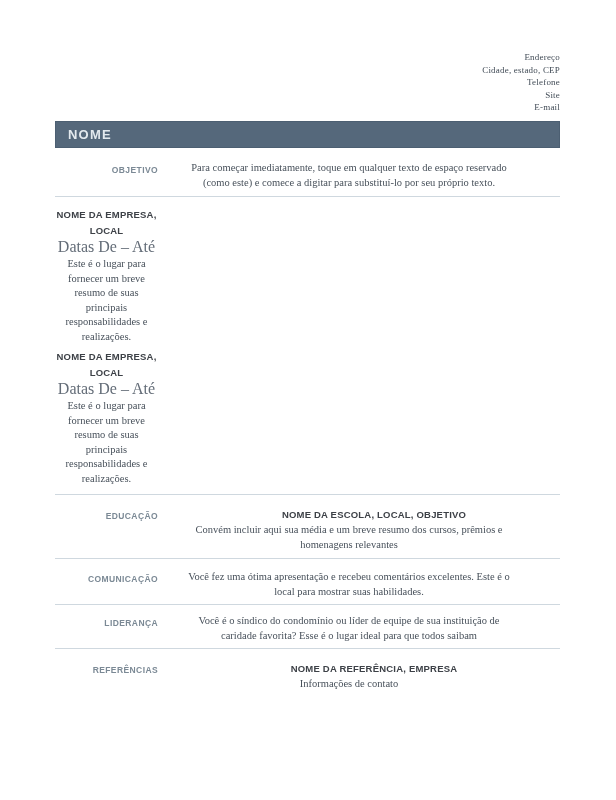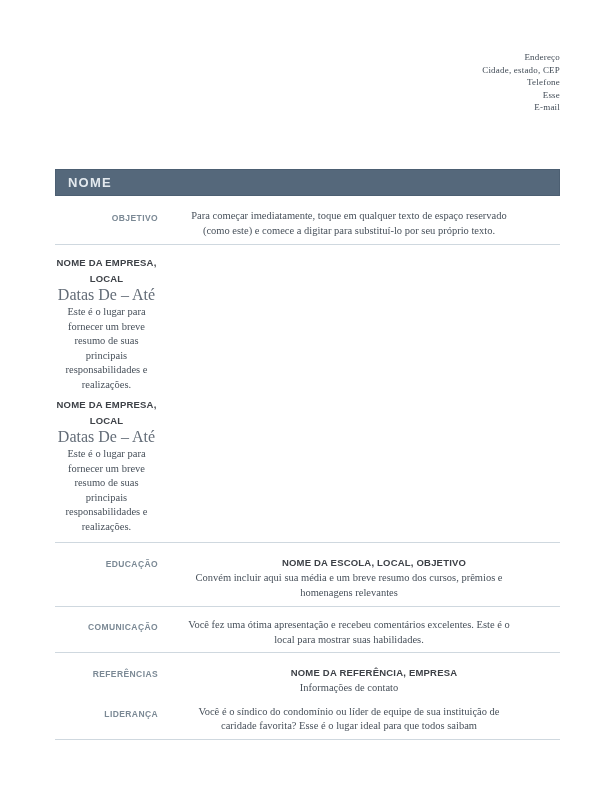--- a/index.html
+++ b/index.html
@@ -23,21 +23,20 @@
     font-size: 9px;
     line-height: 12.5px;
     color: #414b56;
     letter-spacing: 0.2px;
   }
   
   .content {
     position: absolute;
     top: 121px; left: 55px;
     width: 505px;
-    margin-top: 48px;
   }
   .name-bar {
     height: 27px;
     background: #55687b;
     border: 1px solid #4c5f72;
     display: flex;
     align-items: center;
     padding-left: 12px;
   }
   .name-bar .name-text {
@@ -98,21 +97,21 @@
 </style>
 </head>
 <body>
 
 <div class="page">
 
   <div class="contact">
     <div>Endereço</div>
     <div>Cidade, estado, CEP</div>
     <div>Telefone</div>
-    <div>Esse</div>
+    <div>Site</div>
     <div>E-mail</div>
   </div>
 
   <div class="content">
 
     <div class="name-bar">
       <span class="name-text">NOME</span>
     </div>
 
     <div class="sections">
@@ -148,30 +147,30 @@
         </div>
       </div>
 
       <div class="section sec-comunicacao">
         <div class="sec-label">COMUNICAÇÃO</div>
         <div class="sec-body">
           <p>Você fez uma ótima apresentação e recebeu comentários excelentes. Este é o local para mostrar suas habilidades.</p>
         </div>
       </div>
 
+      <div class="section sec-lideranca">
+        <div class="sec-label">LIDERANÇA</div>
+        <div class="sec-body">
+          <p>Você é o síndico do condomínio ou líder de equipe de sua instituição de caridade favorita? Esse é o lugar ideal para que todos saibam</p>
+        </div>
+      </div>
+
       <div class="section sec-referencias last">
         <div class="sec-label">REFERÊNCIAS</div>
         <div class="sec-body">
           <div class="entry-heading">NOME DA REFERÊNCIA, EMPRESA</div>
           <p>Informações de contato</p>
         </div>
       </div>
 
-      <div class="section sec-lideranca">
-        <div class="sec-label">LIDERANÇA</div>
-        <div class="sec-body">
-          <p>Você é o síndico do condomínio ou líder de equipe de sua instituição de caridade favorita? Esse é o lugar ideal para que todos saibam</p>
-        </div>
-      </div>
-
     </div>
   </div>
 </div>
 
 </body></html>

